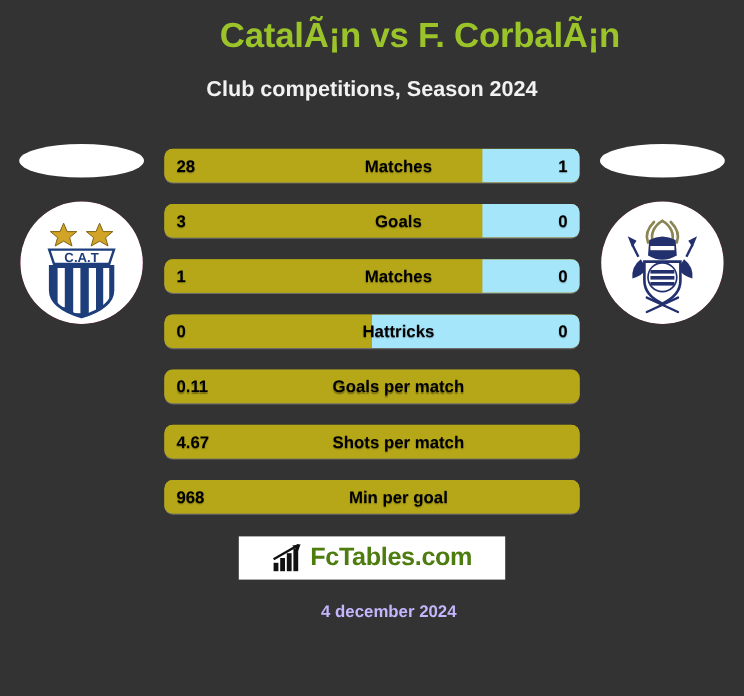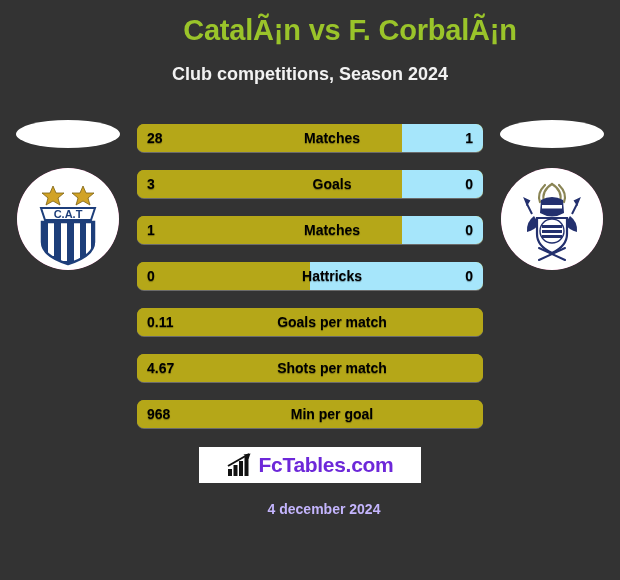--- a/index.html
+++ b/index.html
@@ -134,21 +134,21 @@
     background: #ffffff;
     display: flex;
     align-items: center;
     justify-content: center;
     gap: 6px;
   }
   .fct-logo .mark { display: block; }
   .fct-logo .wordmark {
     font-size: 21px;
     font-weight: bold;
-    color: #6d28d9;
+    color: #4d7c0f;
     letter-spacing: -0.3px;
   }
 
   .footer-date {
     position: absolute;
     top: 501px;
     left: 0;
     width: 620px;
     text-align: center;
     color: #c4b5fd;

